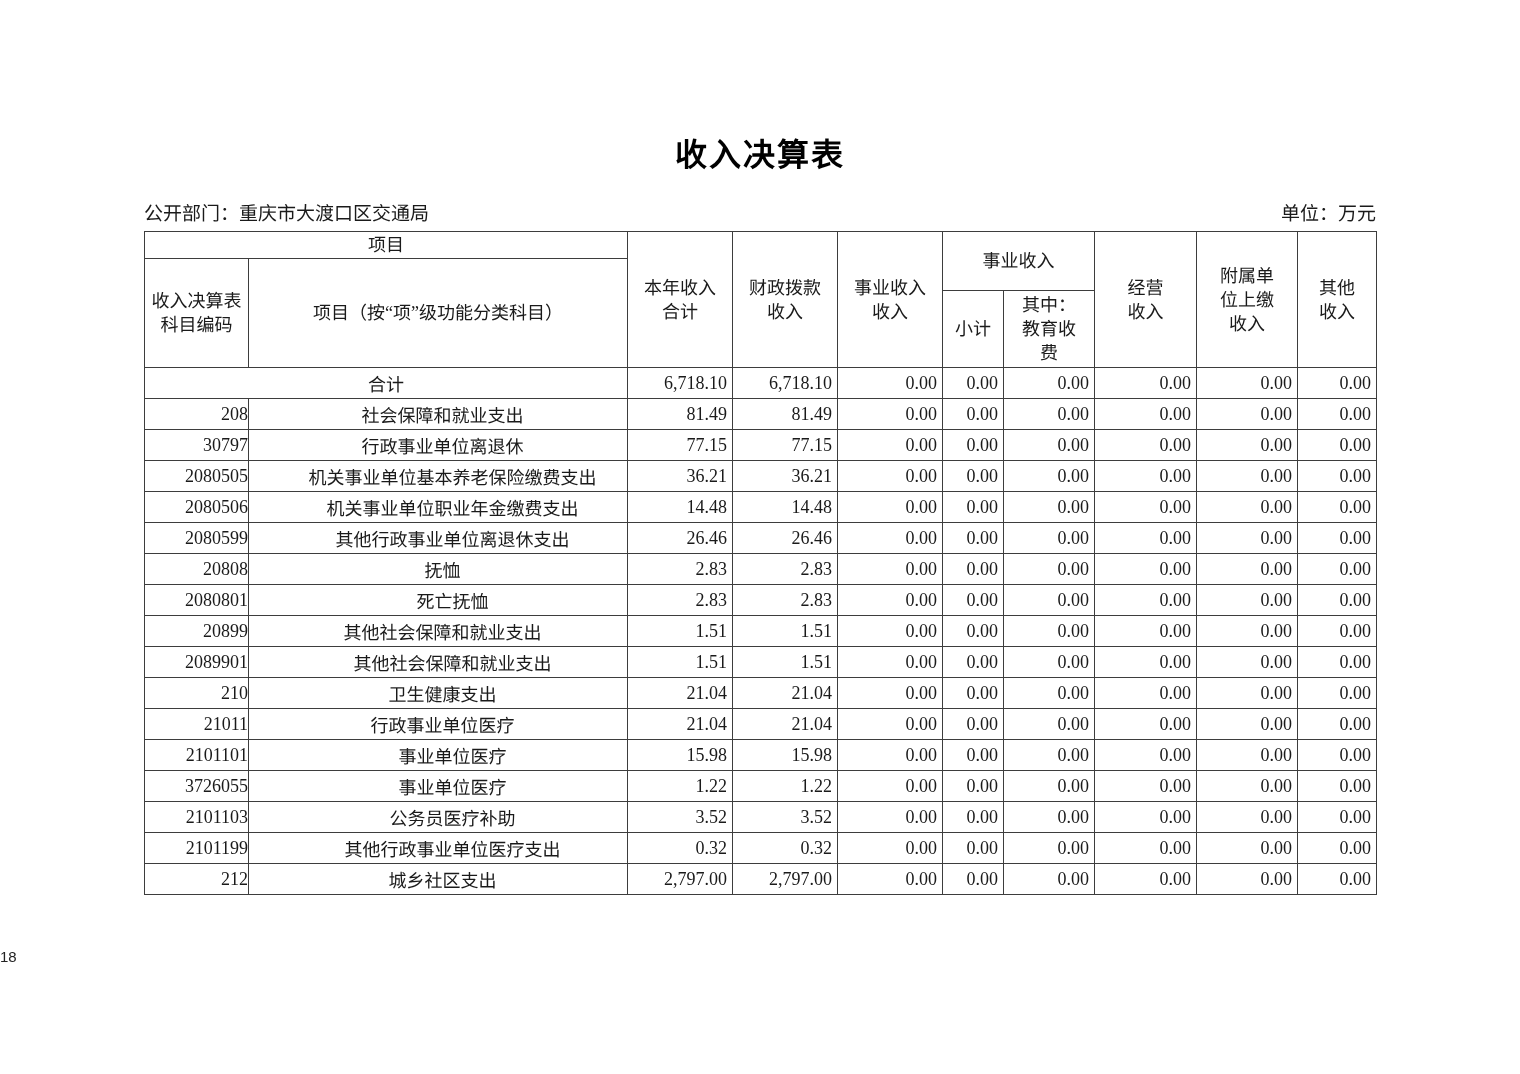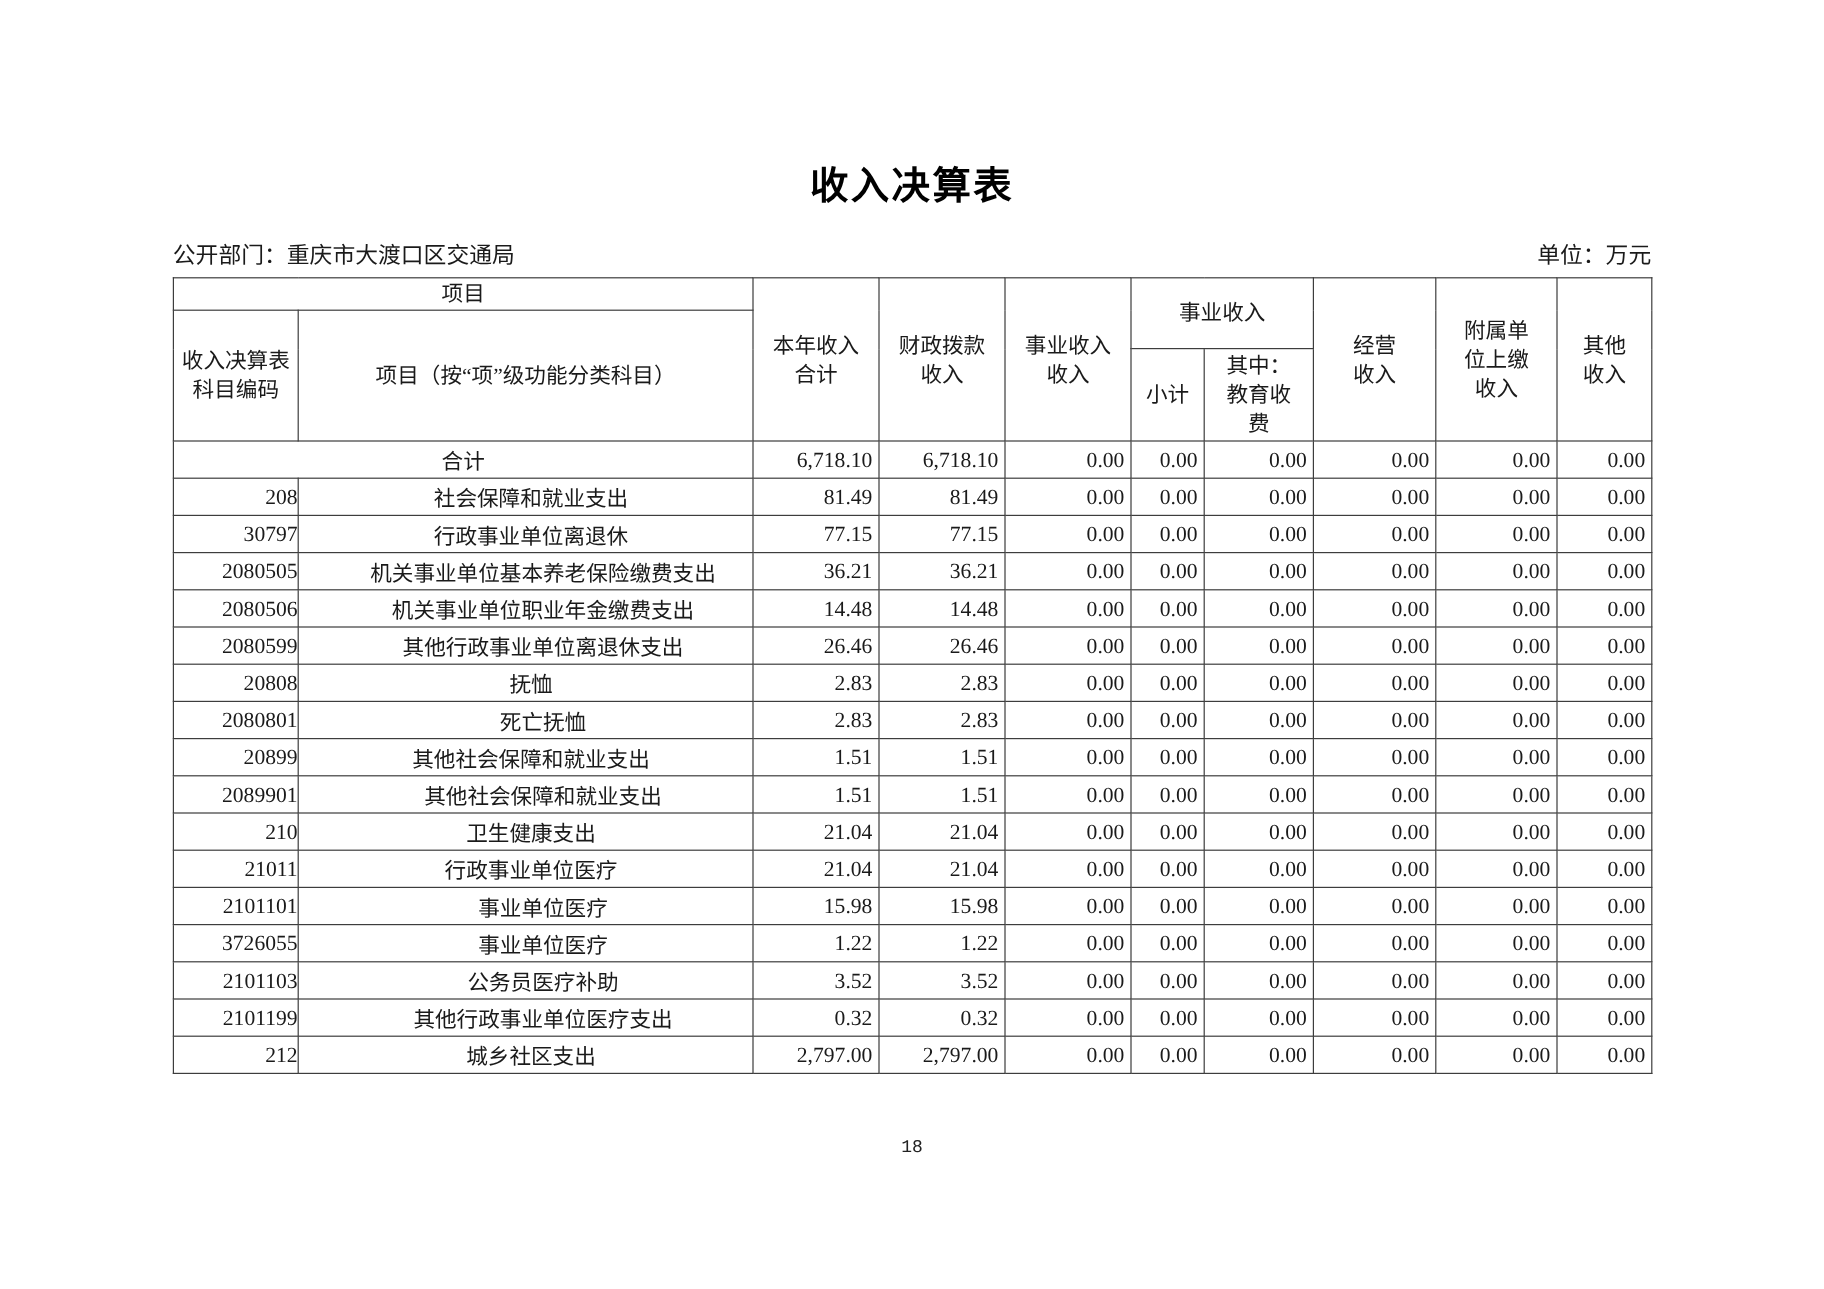--- a/index.html
+++ b/index.html
@@ -78,22 +78,22 @@
     text-align: right;
     padding-right: 5px;
     vertical-align: middle;
     white-space: nowrap;
   }
   .page-number {
     position: absolute;
     left: 0;
     right: 0;
     top: 948px;
-    text-align: center;
-    font-family: Liberation Mono, monospace;
+    text-align: left;
+    font-family: Liberation Sans, sans-serif;
     font-size: 15px;
     color: #222;
   }
 </style>
 </head>
 <body>
 
 <div class="page">
 
   <h1 class="doc-title">收入决算表</h1>

